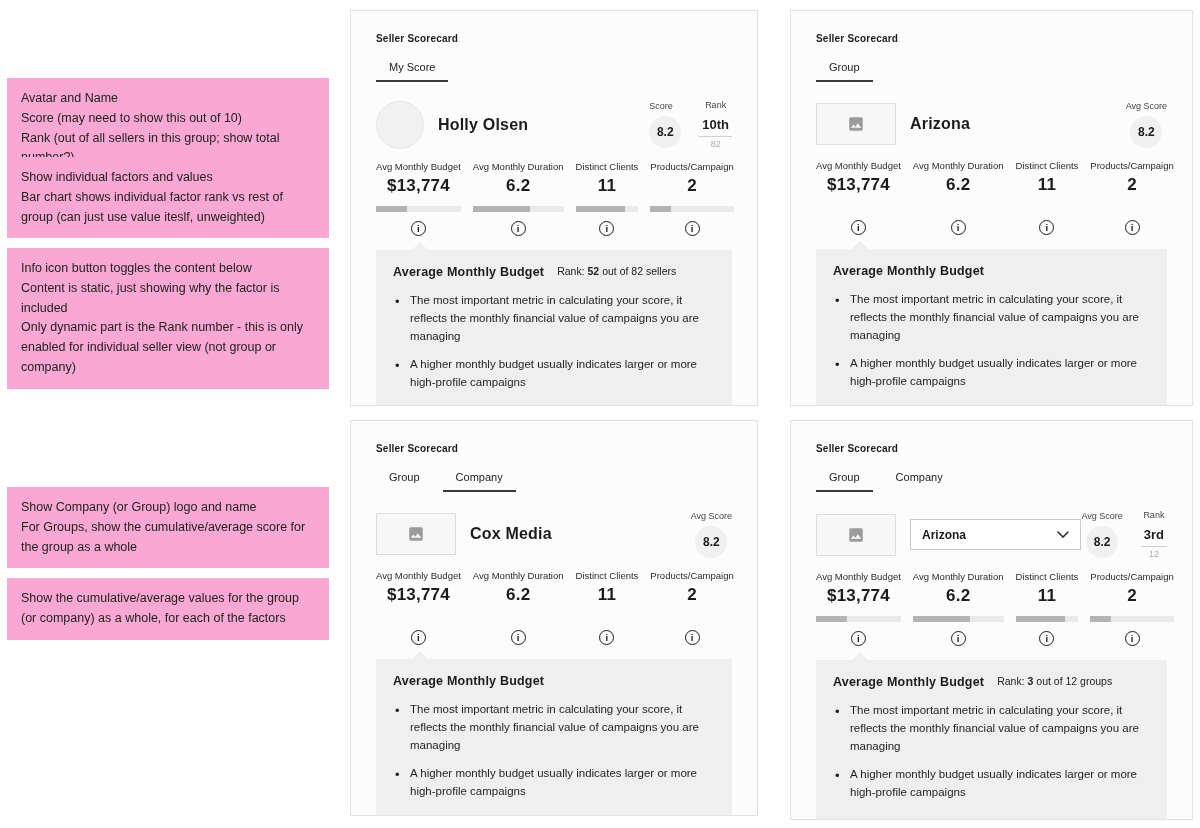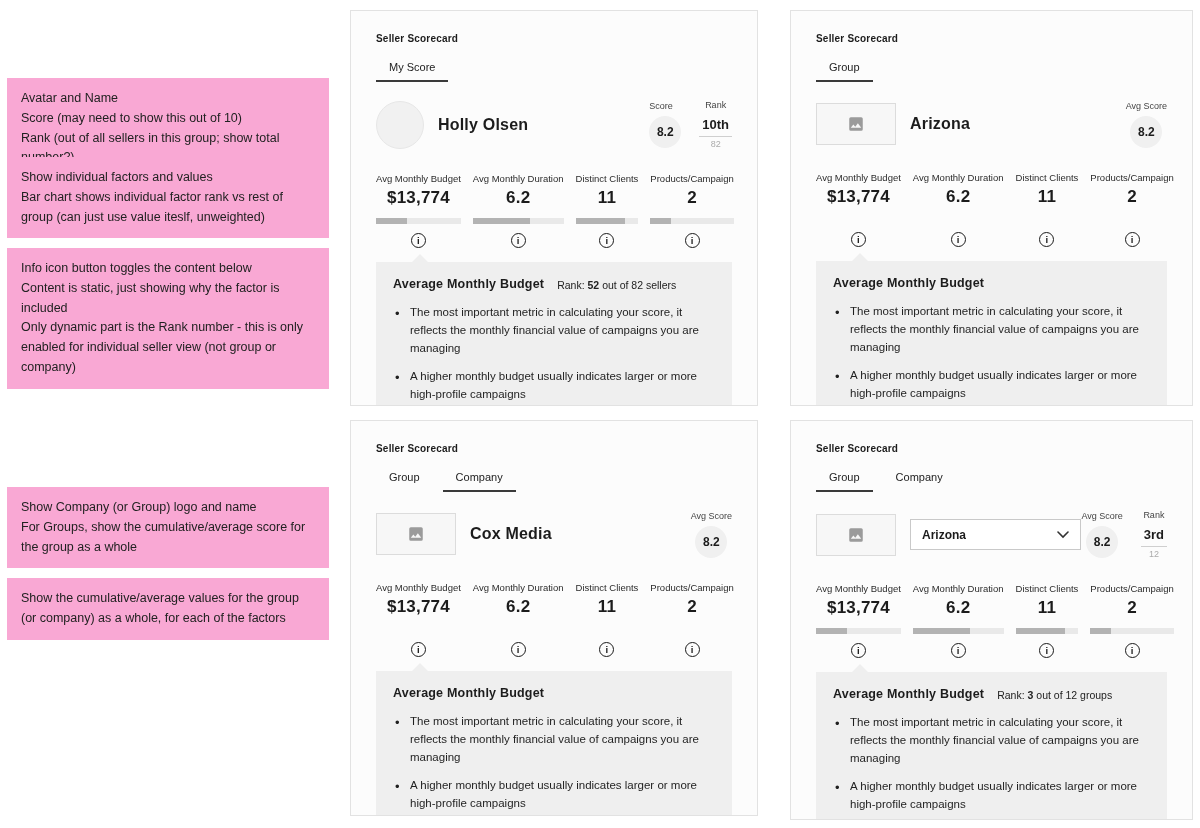--- a/index.html
+++ b/index.html
@@ -67,41 +67,41 @@
     display:flex; align-items:center; justify-content:center;
     font-size:12px; font-weight:700; margin:0 auto;
   }
   .rank-block { text-align:center; margin-left:18px; }
   .rank-value {
     font-size:13px; font-weight:700; display:inline-block;
     border-bottom:1px solid #cfcfcf; padding:2px 3px 4px;
   }
   .rank-total { font-size:9px; color:#ababab; margin-top:2px; }
 
-  .factors { display:grid; grid-template-columns:repeat(4,1fr); column-gap:12px; margin-top:24px; }
+  .factors { display:grid; grid-template-columns:repeat(4,1fr); column-gap:12px; margin-top:12px; }
   .factor { text-align:center; }
   .factor-label { font-size:9.5px; color:#2b2b2b; white-space:nowrap; }
   .factor-value { font-size:17px; font-weight:700; margin-top:4px; letter-spacing:.2px; }
   .bar { margin-top:10px; height:6px; background:#e9e9e9; overflow:hidden; }
   .bar-fill { height:100%; background:#b3b3b3; }
   .no-bars .bar { visibility:hidden; }
   .info-btn { margin-top:9px; display:flex; justify-content:center; cursor:pointer; }
   .info-icon {
     width:15px; height:15px; border:1.4px solid #1a1a1a; border-radius:50%;
     display:flex; align-items:center; justify-content:center;
     font-size:9.5px; font-weight:600; line-height:1; color:#1a1a1a;
   }
 
   .caret {
     width:0; height:0; margin-left:36px; margin-top:6px;
     border-left:8px solid transparent; border-right:8px solid transparent;
     border-bottom:8px solid #efefef;
   }
   .panel { background:#efefef; padding:15px 17px 18px; }
-  .panel-head { display:flex; align-items:flex-end; gap:13px; }
+  .panel-head { display:flex; align-items:flex-start; gap:13px; }
   .panel-title { font-size:12.5px; font-weight:700; letter-spacing:.2px; }
   .panel-rank { font-size:10.5px; color:#222; }
   .panel-rank b { font-weight:700; }
   .panel ul { list-style:none; margin-top:13px; }
   .panel li {
     font-size:11.5px; line-height:1.55; color:#1f1f1f;
     padding-left:17px; position:relative; margin-top:11px;
   }
   .panel li:first-child { margin-top:0; }
   .panel li::before { content:"\2022"; position:absolute; left:2px; font-size:13px; }

